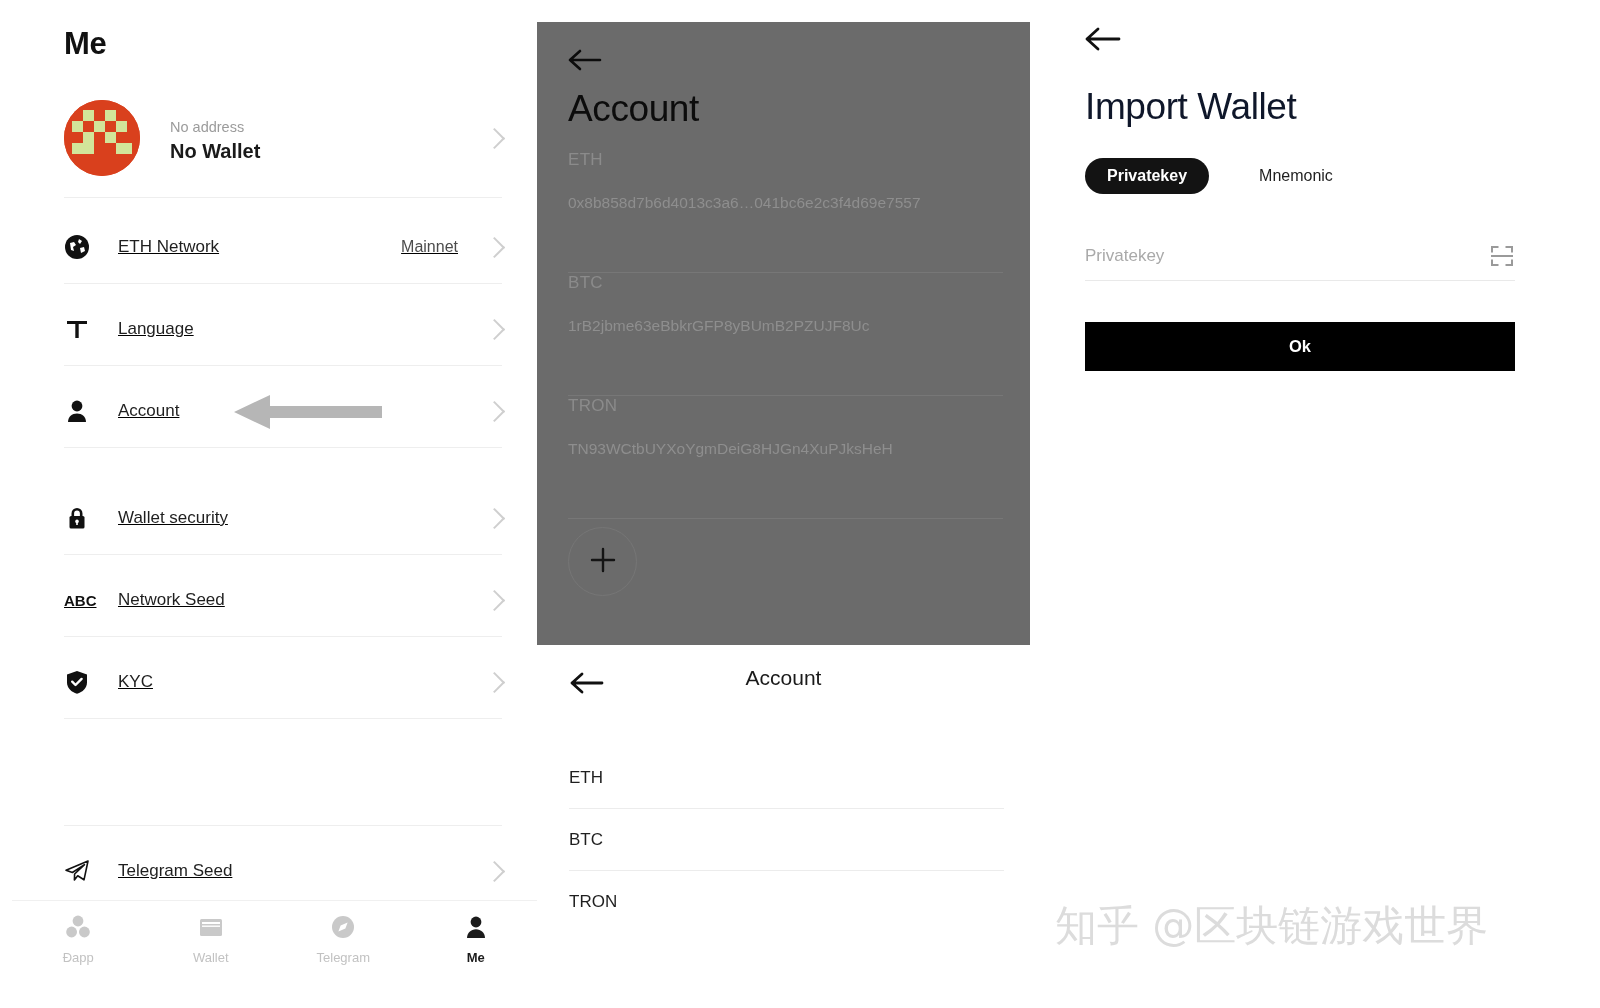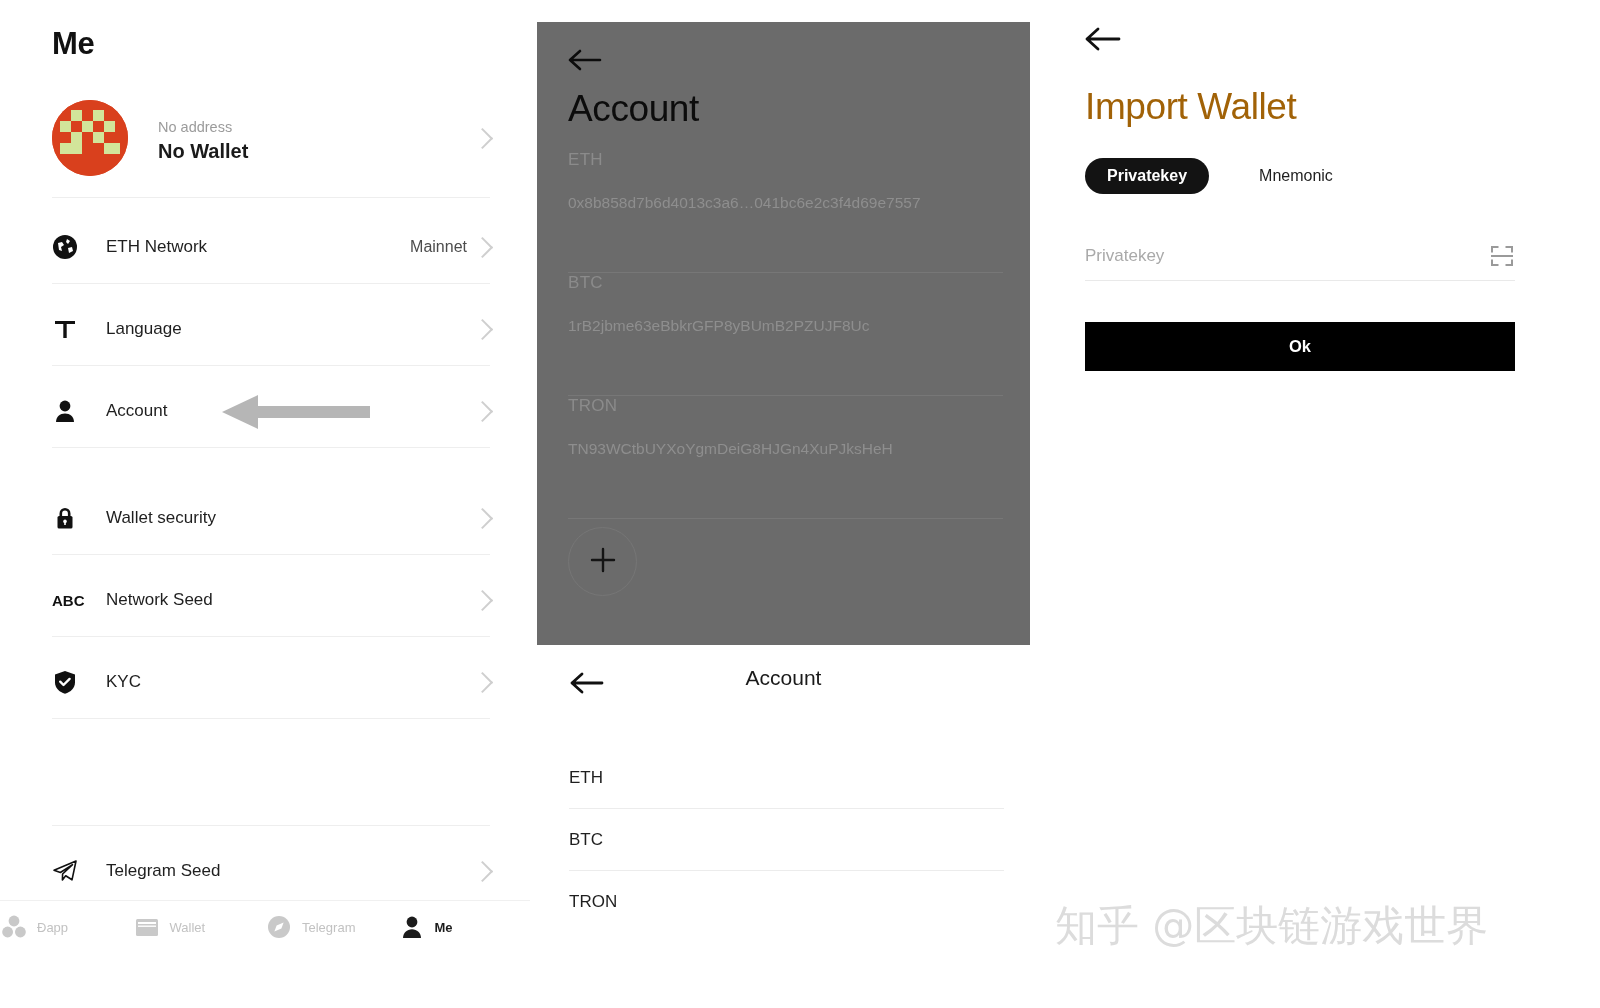--- a/index.html
+++ b/index.html
@@ -12,21 +12,21 @@
     height: 1008px;
     position: relative;
     overflow: hidden;
     font-family: "Liberation Sans", sans-serif;
     -webkit-font-smoothing: antialiased;
   }
 
   
   #panel-me {
     position: absolute;
-    left: 0; top: 0;
+    left: 12px; top: 0;
     width: 530px; height: 952px;
     background: #ffffff;
   }
   #me-title {
     position: absolute;
     left: 52px; top: 26px;
     font-size: 31px;
     font-weight: bold;
     color: #111111;
     letter-spacing: -0.3px;
@@ -80,40 +80,41 @@
     background: #eeeeee;
   }
 
   .menu-row {
     position: absolute;
     left: 52px;
     width: 438px;
     height: 54px;
     display: flex;
     align-items: center;
+    text-decoration: underline;
   }
   .menu-icon {
     width: 34px;
     height: 30px;
     flex: 0 0 auto;
     display: flex;
     align-items: center;
     justify-content: flex-start;
     color: #111111;
   }
   .menu-label {
     margin-left: 20px;
     font-size: 17px;
     color: #1f1f1f;
     flex: 1 1 auto;
   }
   .menu-value {
     font-size: 16px;
     color: #4c4c4c;
-    margin-right: 8px;
+    margin-right: 29px;
   }
 
   
   #pointer-arrow {
     position: absolute;
     left: 222px;
     top: 392px;
     width: 148px;
     height: 40px;
   }
@@ -128,21 +129,21 @@
     background: #ffffff;
     border-top: 1px solid #f0f0f0;
     display: flex;
     align-items: flex-start;
     padding-top: 12px;
     box-sizing: border-box;
   }
   .tab {
     flex: 1 1 0;
     display: flex;
-    flex-direction: row;
+    flex-direction: column;
     align-items: center;
     gap: 9px;
   }
   .tab-icon { height: 28px; display: flex; align-items: center; }
   .tab-label { font-size: 13px; color: #c2c2c2; }
   .tab.active .tab-label { color: #1b1b1b; font-weight: bold; }
 
   
   #panel-account-dim {
     position: absolute;
@@ -242,21 +243,21 @@
   }
   #imp-back {
     position: absolute;
     left: 49px; top: 22px;
     width: 42px; height: 34px;
   }
   #imp-title {
     position: absolute;
     left: 50px; top: 86px;
     font-size: 37px;
-    color: #a16207;
+    color: #0f172a;
     letter-spacing: -0.4px;
   }
   #imp-tabs {
     position: absolute;
     left: 50px;
     top: 158px;
     display: flex;
     align-items: center;
   }
   .seg {

